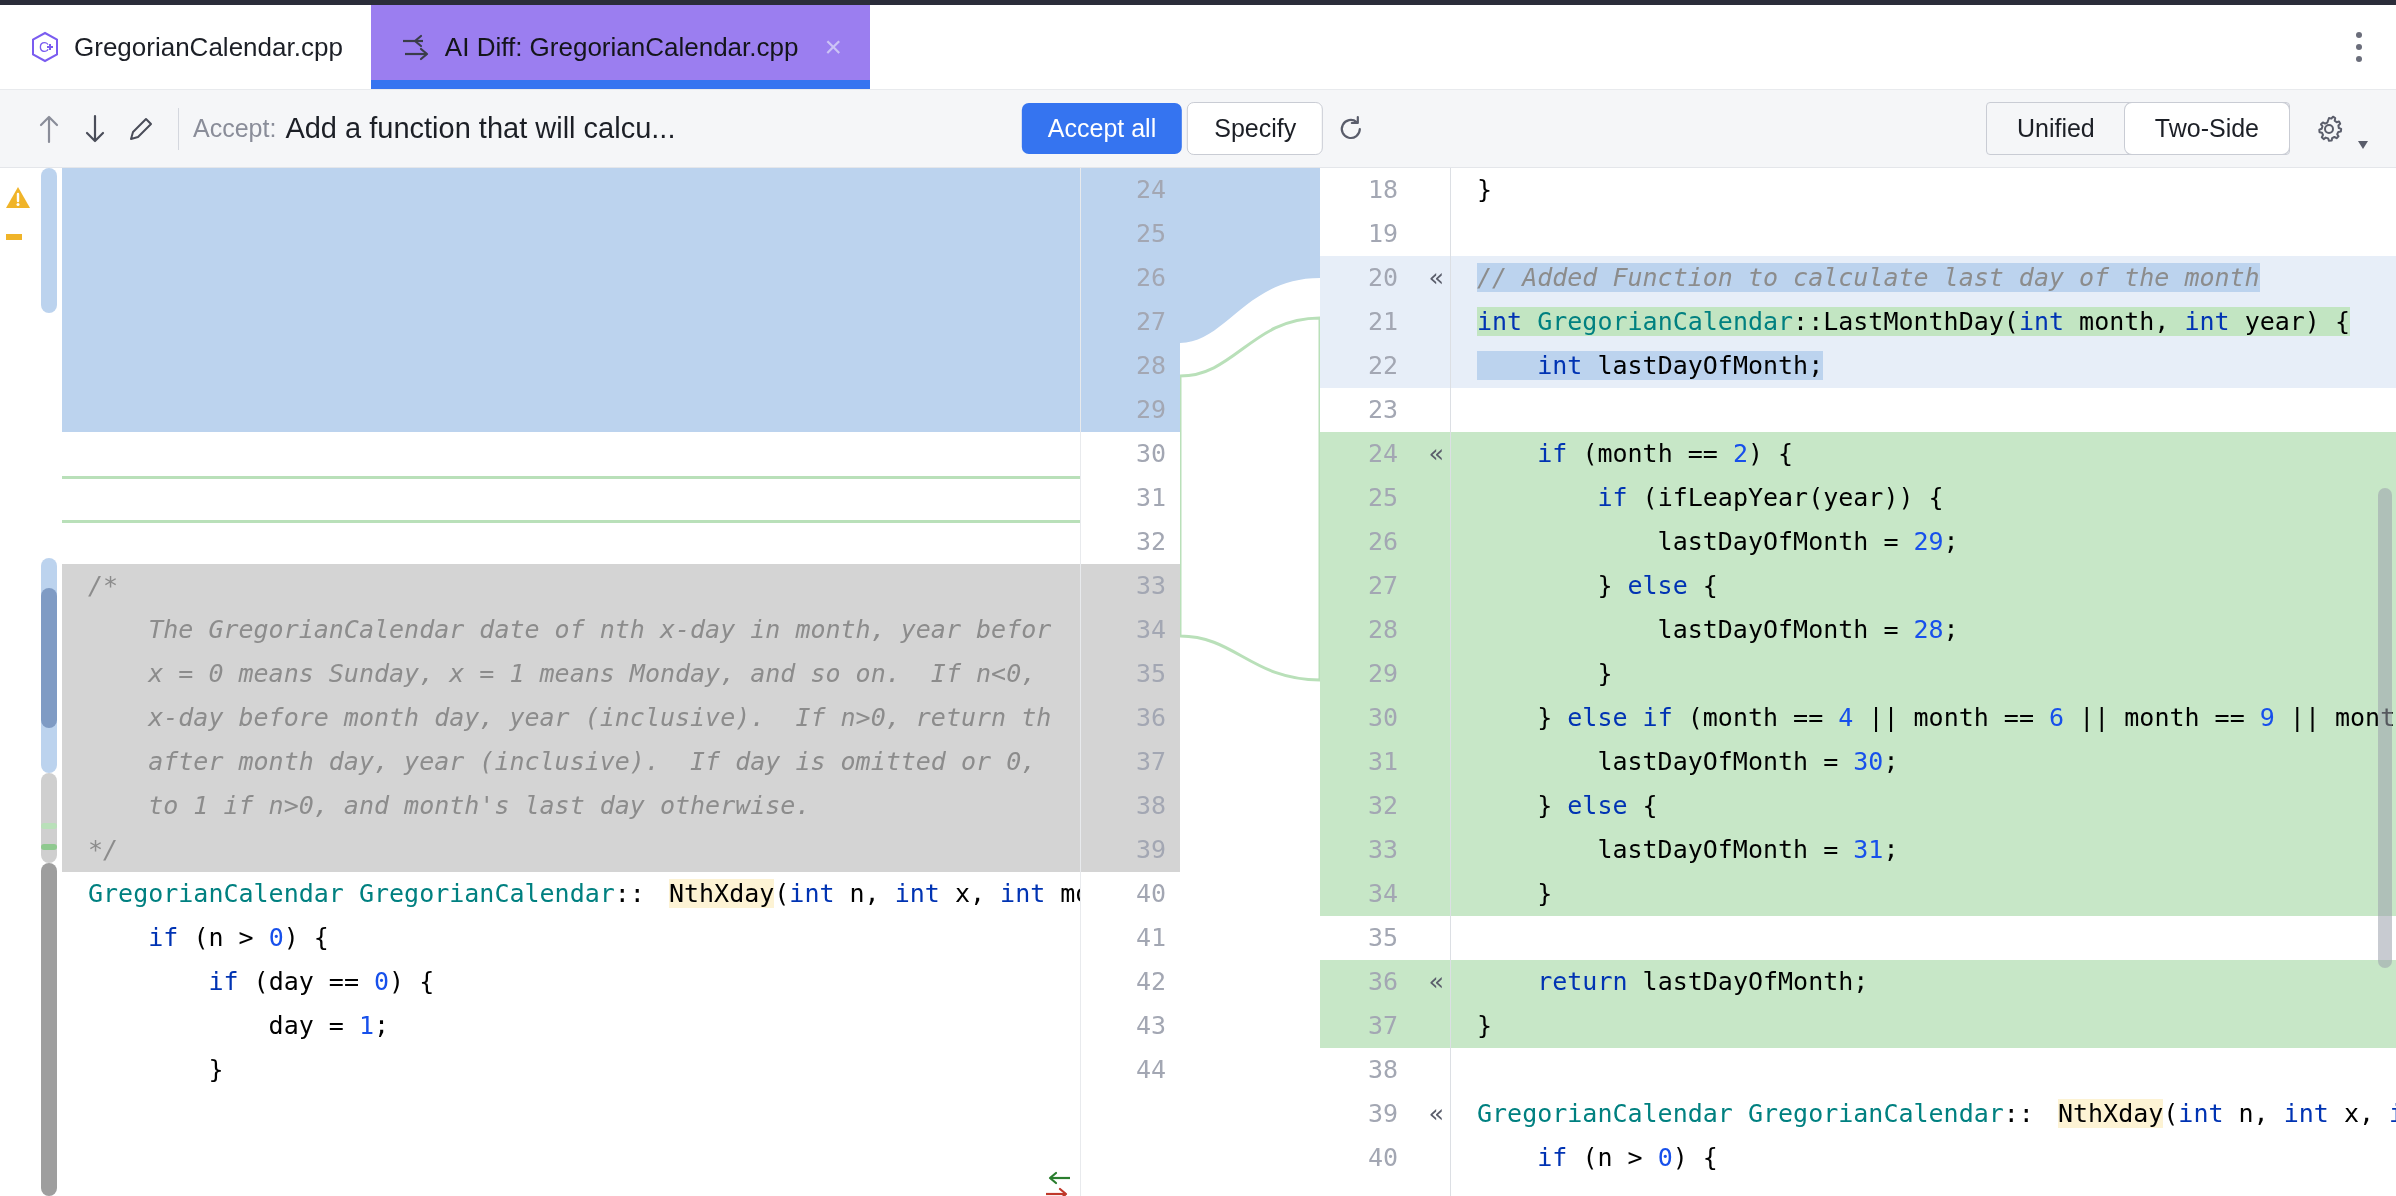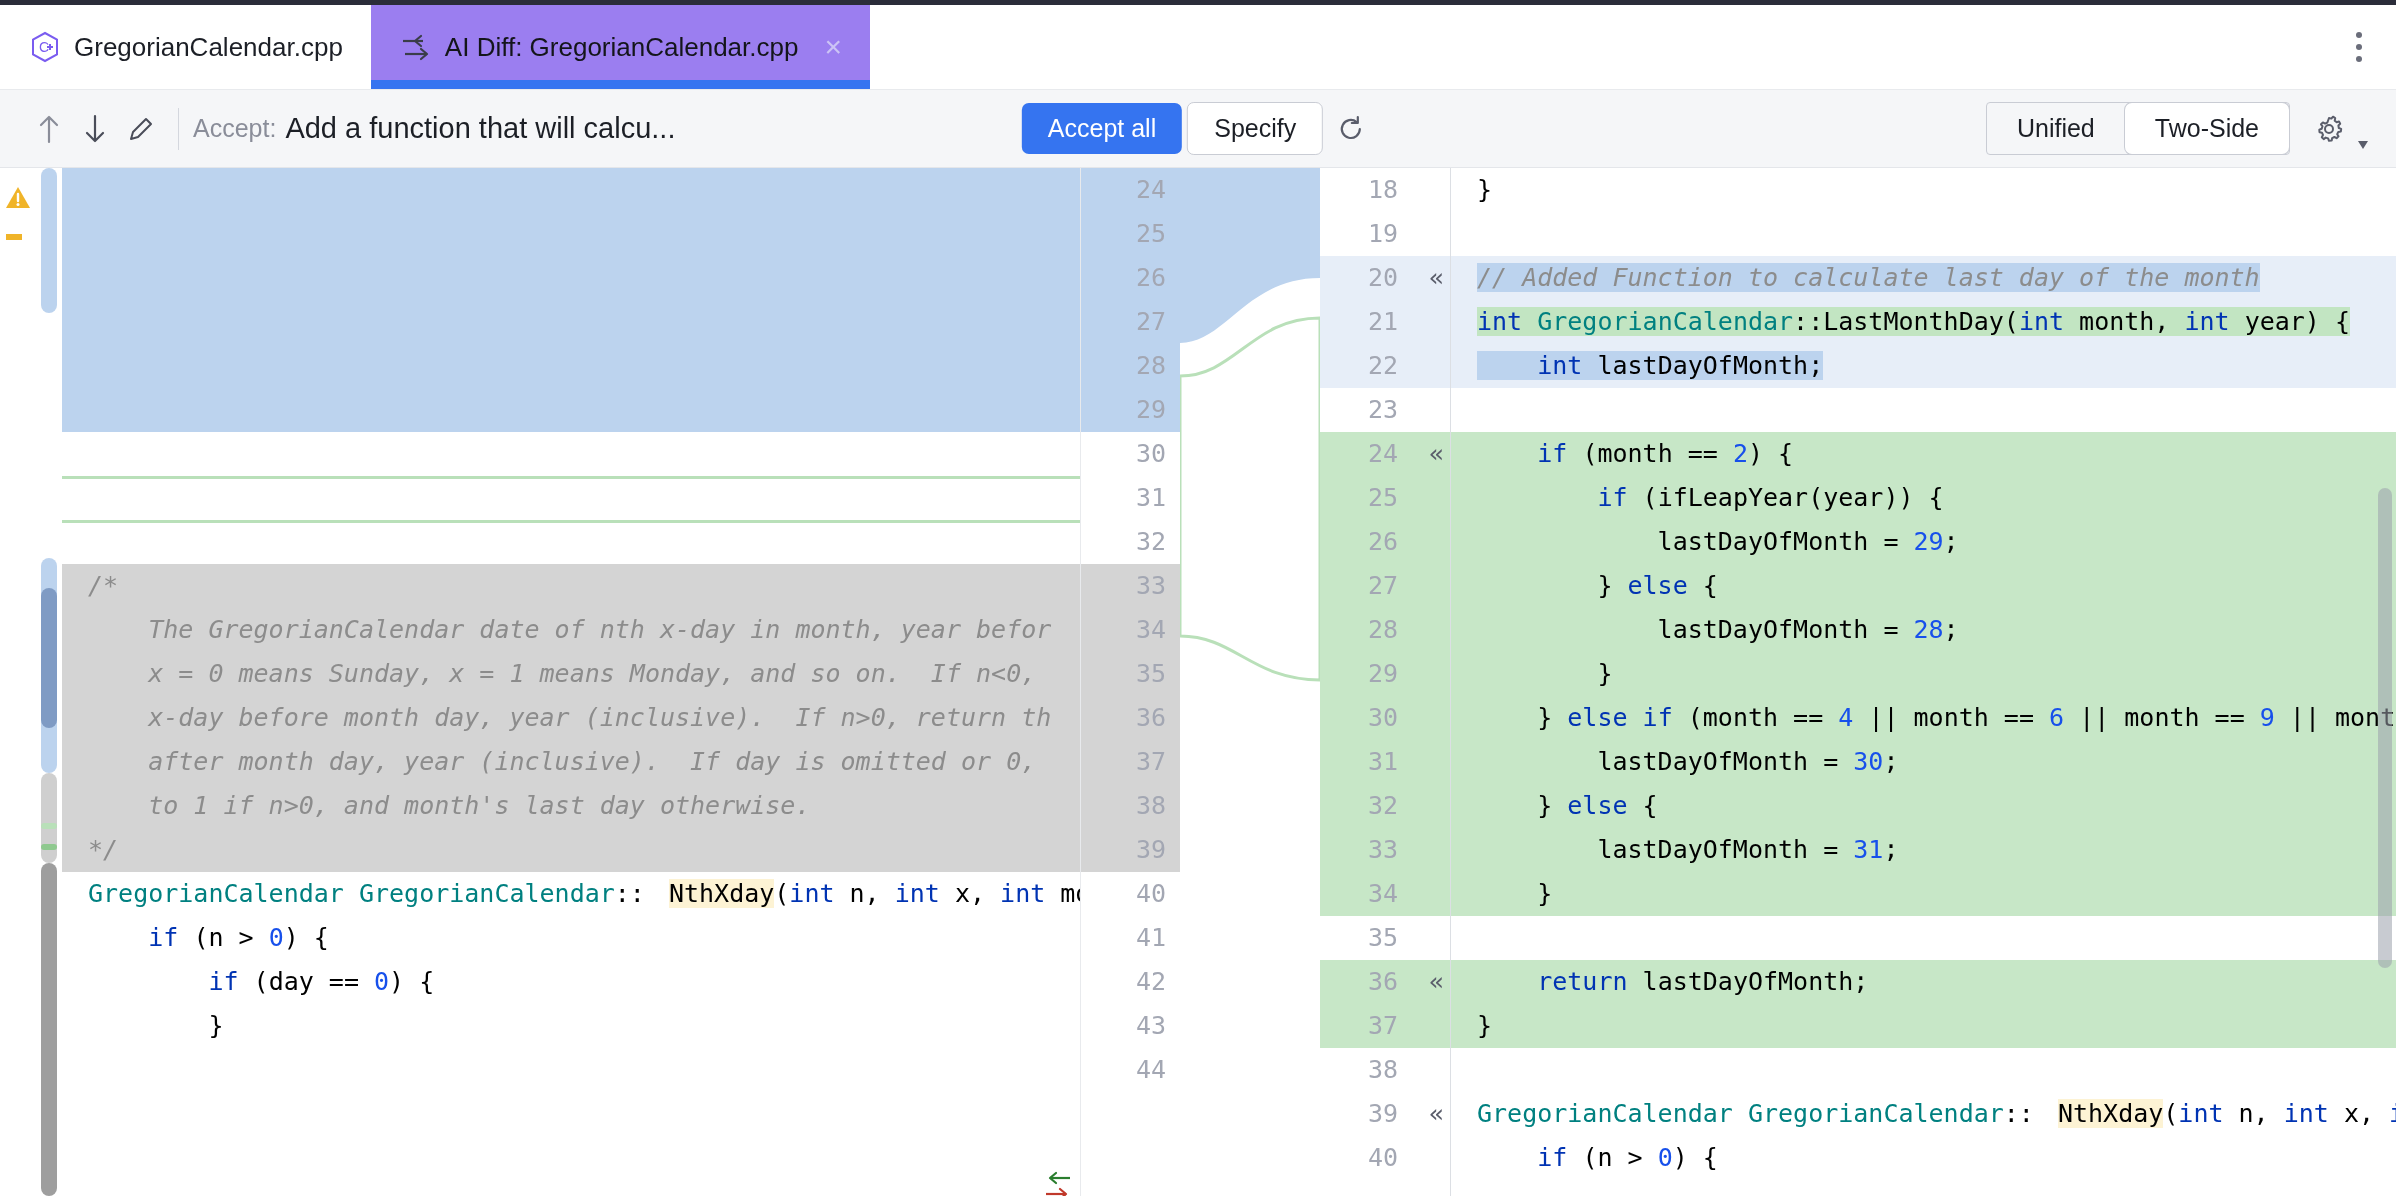--- a/index.html
+++ b/index.html
@@ -224,20 +224,21 @@
         <div class="line bg-grey"><span style="padding-left:26px"><span class="cmt">/*</span></span></div>
         <div class="line bg-grey"><span style="padding-left:26px"><span class="cmt">    The GregorianCalendar date of nth x-day in month, year befor</span></span></div>
         <div class="line bg-grey"><span style="padding-left:26px"><span class="cmt">    x = 0 means Sunday, x = 1 means Monday, and so on.  If n&lt;0,</span></span></div>
         <div class="line bg-grey"><span style="padding-left:26px"><span class="cmt">    x-day before month day, year (inclusive).  If n&gt;0, return th</span></span></div>
         <div class="line bg-grey"><span style="padding-left:26px"><span class="cmt">    after month day, year (inclusive).  If day is omitted or 0,</span></span></div>
         <div class="line bg-grey"><span style="padding-left:26px"><span class="cmt">    to 1 if n&gt;0, and month's last day otherwise.</span></span></div>
         <div class="line bg-grey"><span style="padding-left:26px"><span class="cmt">*/</span></span></div>
         <div class="line bg-none"><span style="padding-left:26px"><span class="typ">GregorianCalendar</span> <span class="typ">GregorianCalendar</span>::<span class="hl-name">NthXday</span>(<span class="kw">int</span> n, <span class="kw">int</span> x, <span class="kw">int</span> mo</span></div>
         <div class="line bg-none"><span style="padding-left:26px">    <span class="kw">if</span> (n &gt; <span class="num">0</span>) {</span></div>
         <div class="line bg-none"><span style="padding-left:26px">        <span class="kw">if</span> (day == <span class="num">0</span>) {</span></div>
+        <div class="line bg-none"><span style="padding-left:26px">            day = <span class="num">1</span>;</span></div>
         <div class="line bg-none"><span style="padding-left:26px">        }</span></div>
       </div>
   <div style="position: absolute; left: 36px; top: 44px; width: 982px; height: 176px; background: rgb(188, 211, 238);"></div>
       <div style="position: absolute; left: 36px; top: 0px; width: 982px; height: 264px; background: rgb(231, 238, 248); z-index: -1;"></div>
       <div class="hr-green" style="top: 308px;"></div>
       <div class="hr-green" style="top: 352px;"></div>
       <div style="position: absolute; right: 4px; top: 1002px;"><svg width="36" height="34" viewBox="0 0 36 34">
           <path d="M6 24 h20" stroke="#c0392b" stroke-width="2.2" fill="none"></path>
           <path d="M20 19 l6 5 l-6 5" stroke="#c0392b" stroke-width="2.2" fill="none" stroke-linecap="round" stroke-linejoin="round"></path>
           <path d="M30 8 h-20" stroke="#2a7d2e" stroke-width="2.2" fill="none"></path>

